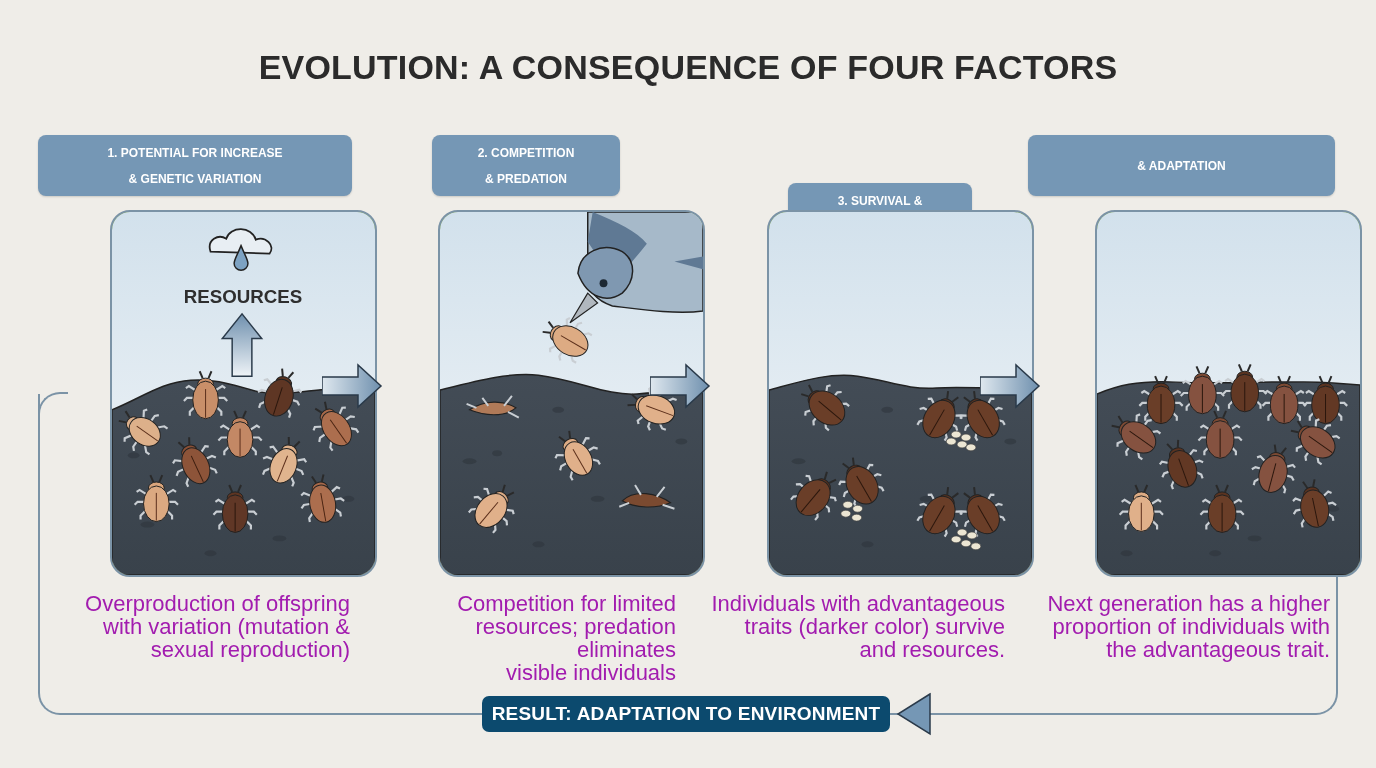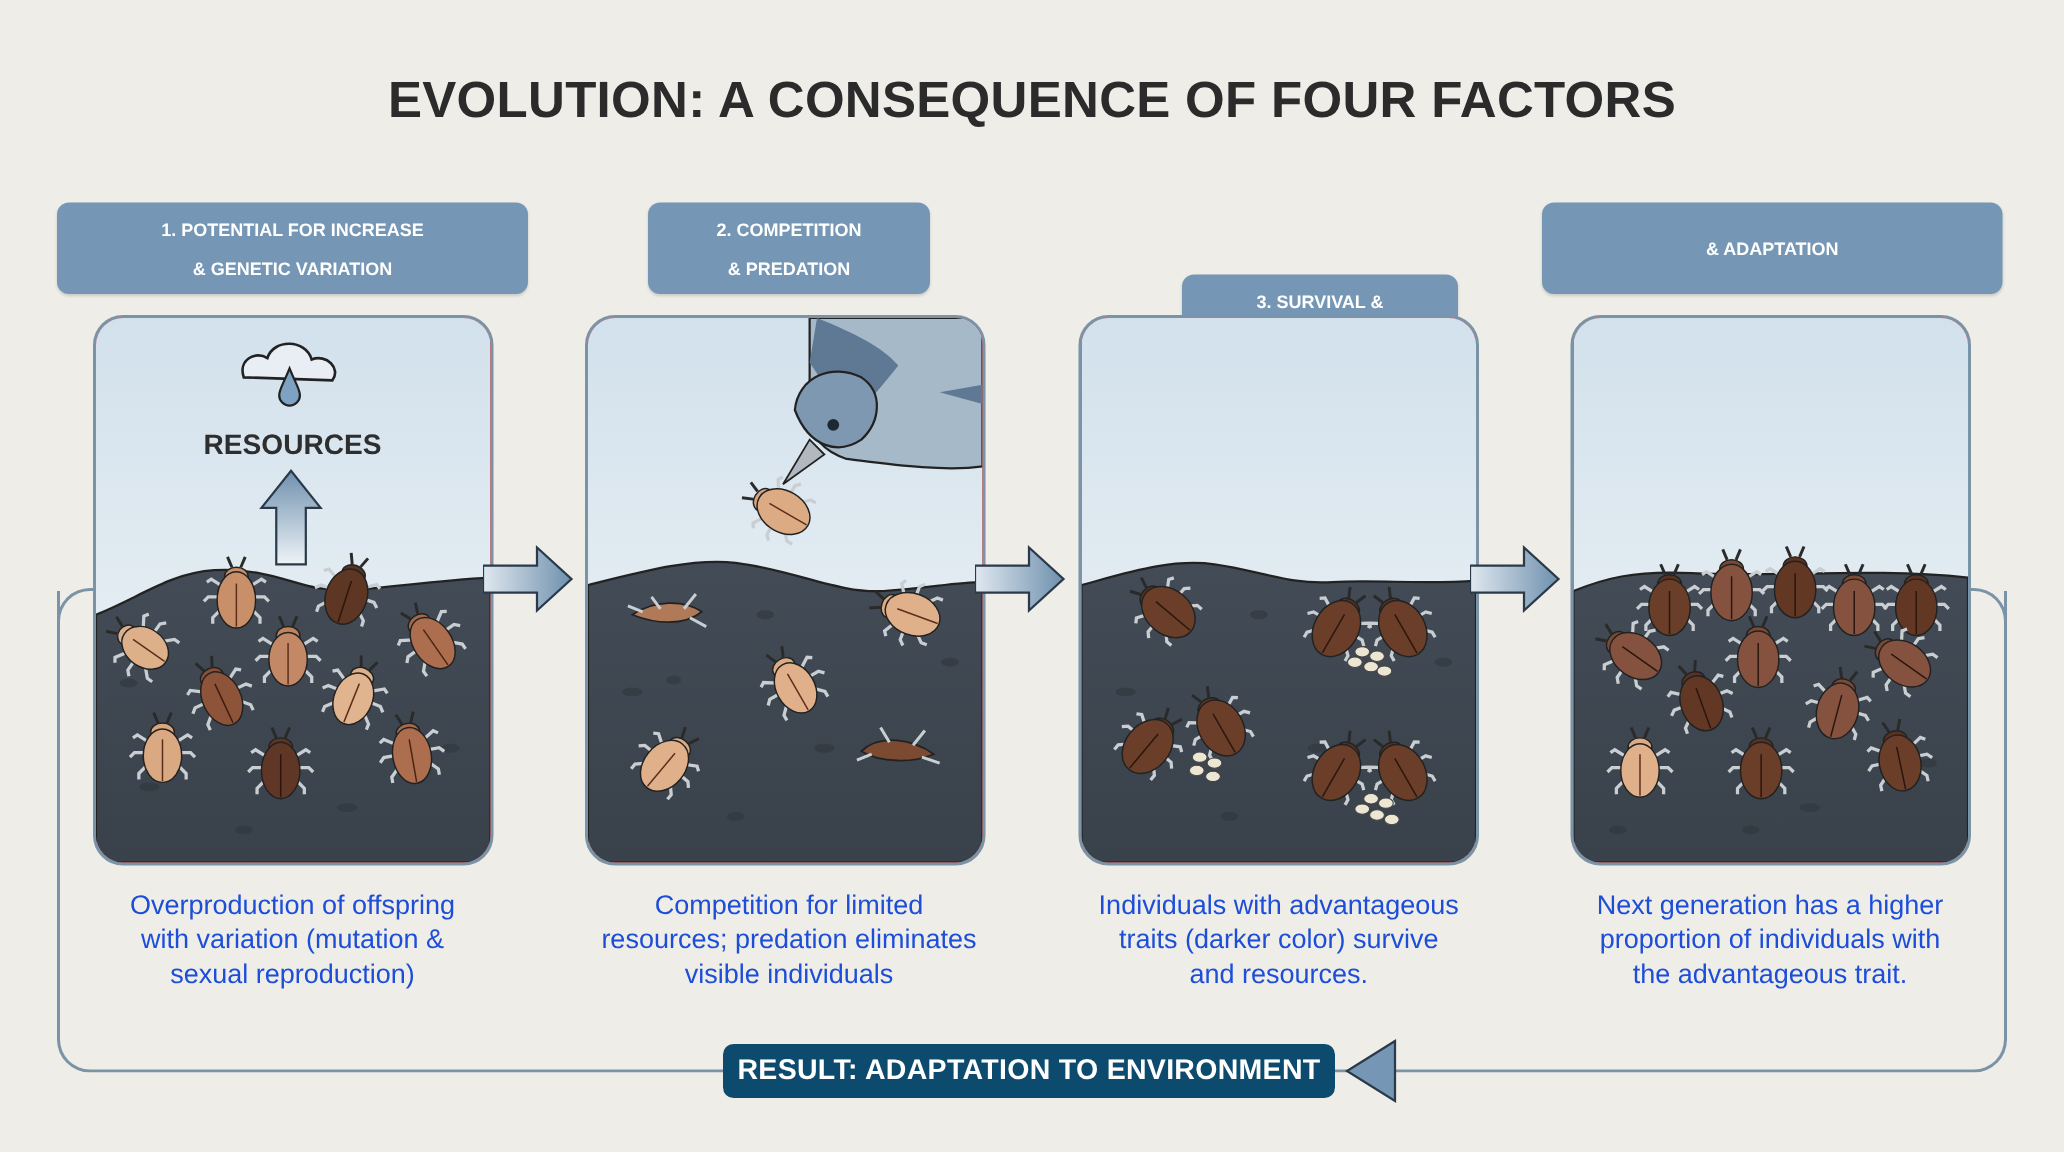--- a/index.html
+++ b/index.html
@@ -33,26 +33,27 @@
   .header {
     position: absolute; top: 135px; height: 61px;
     background: #7597b5; border-radius: 8px;
     color: #ffffff; font-weight: 700; font-size: 12px; line-height: 26px;
     text-align: center; display: flex; flex-direction: column; justify-content: center;
     box-shadow: 0 1px 2px rgba(0,0,0,0.15);
   }
   .panel {
     position: absolute; top: 210px; height: 367px;
     border: 2.5px solid #7b93a6; border-radius: 20px; overflow: hidden;
-    background: #ef4444;
+    background: #4d7c0f;
+    margin-left: 48px;
   }
   .panel svg { display: block; width: 100%; height: 100%; }
   .caption {
-    position: absolute; top: 592px; text-align: center;
-    font-size: 18px; line-height: 23px; color: #1d4ed8;
+    position: absolute; top: 592px; text-align: right;
+    font-size: 22px; line-height: 23px; color: #a21caf;
   }
   .arrow { position: absolute; top: 362px; width: 62px; height: 48px; }
   .result {
     position: absolute; left: 482px; top: 696px; width: 408px; height: 36px;
     background: #0c4a6e; border-radius: 7px; color: #fff; font-weight: 700;
     font-size: 19px; display: flex; align-items: center; justify-content: center;
     letter-spacing: 0.2px;
   }
   .result-arrow { position: absolute; left: 896px; top: 692px; width: 36px; height: 44px; }
 </style>

